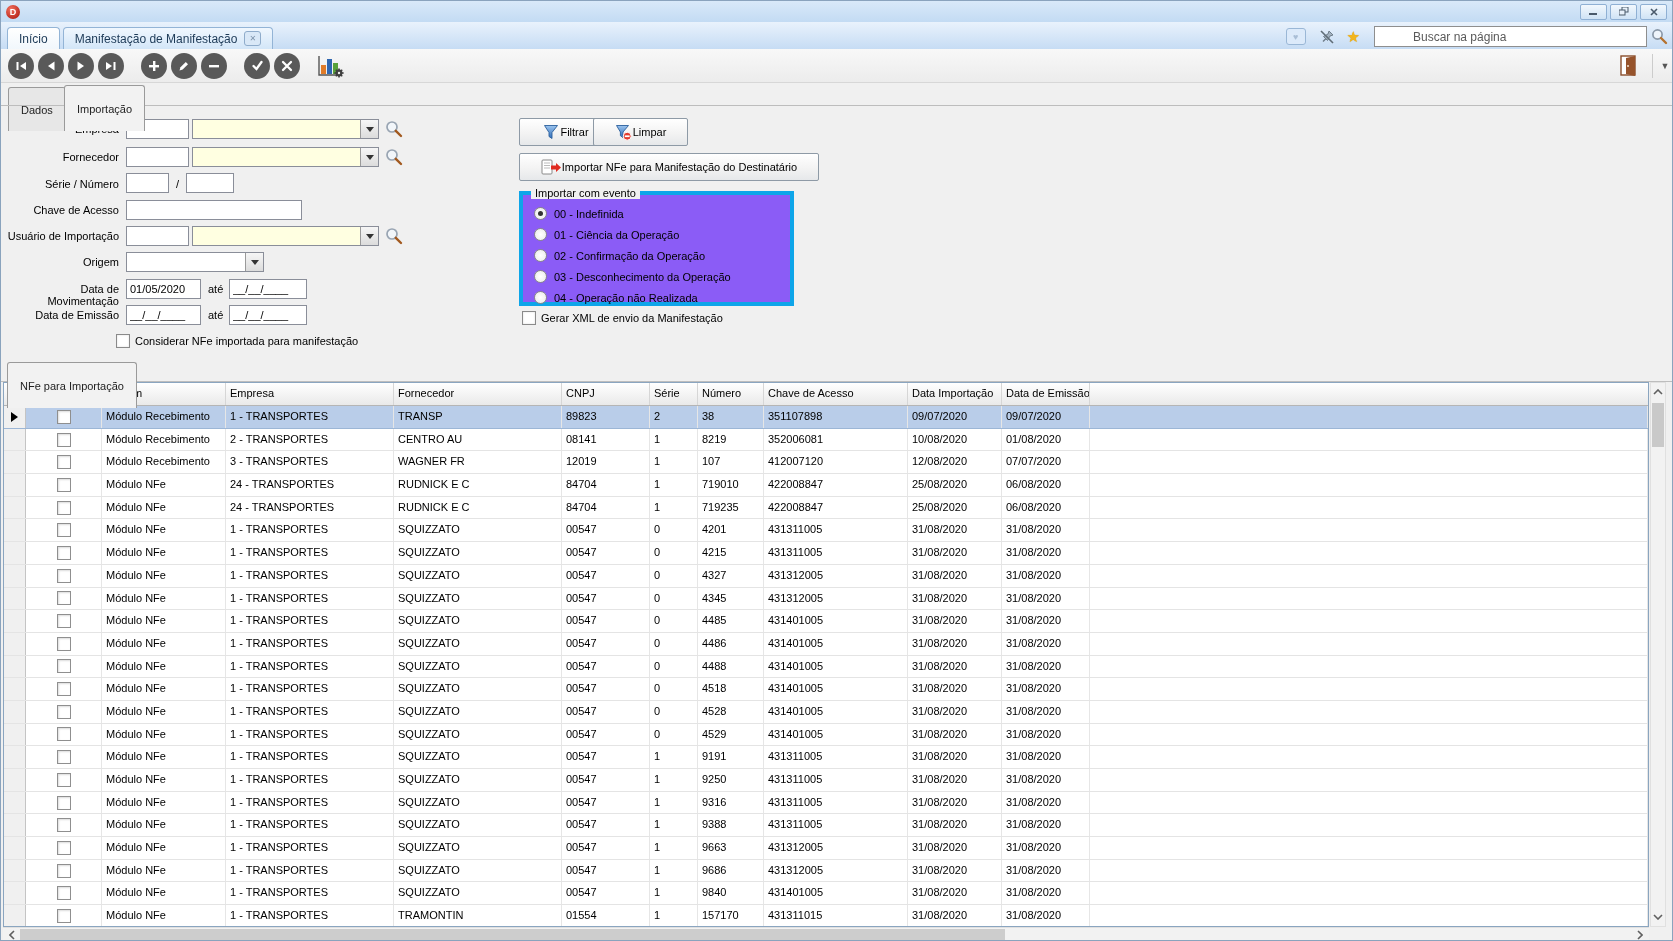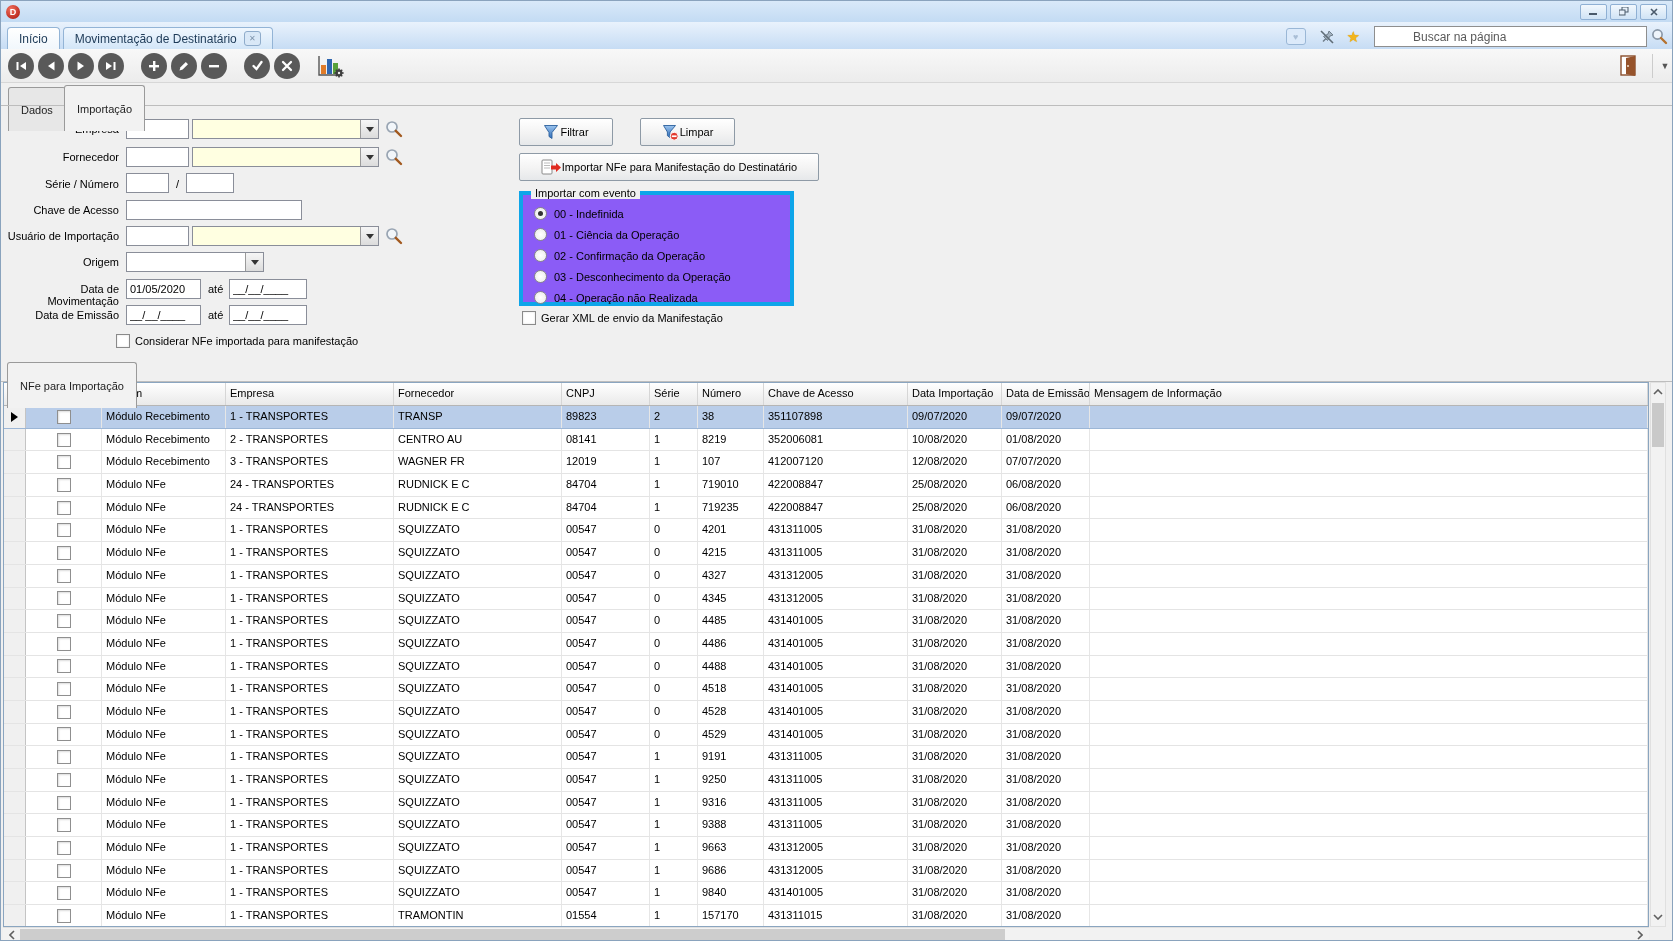--- a/index.html
+++ b/index.html
@@ -117,21 +117,21 @@
         </div>
     </div>
   </div>
 
   <div class="abs tabstrip">
     <div class="doc-tabs">
         <div class="doc-tab">
           <span>Início</span>
         </div>
         <div class="doc-tab active">
-          <span>Movimentação de Destinatário</span>
+          <span>Manifestação de Manifestação</span>
           <span class="tab-close">✕</span>
         </div>
       </div>
     <div class="ts-right">
       <div class="heart-badge">♥</div>
       <svg width="16" height="16" style="margin-left:13px">
         <path d="M10 2 14 6 11 7 8.5 11.5 4.5 7.5 9 5z" fill="#a3b2c0" stroke="#6e7d8a"></path>
         <line x1="4" y1="12.5" x2="7" y2="9.5" stroke="#6e7d8a" stroke-width="1.4"></line>
         <line x1="2" y1="2" x2="14" y2="14" stroke="#5f6c77" stroke-width="1.6"></line>
       </svg>
@@ -303,21 +303,21 @@
           <linearGradient id="fb" x1="0" y1="0" x2="0" y2="1">
             <stop offset="0" stop-color="#9cc4ee"></stop>
             <stop offset="1" stop-color="#2f6db8"></stop>
           </linearGradient>
         </defs>
       <path d="M1.5 1.5h13L9 8.5v6l-3-2v-4z" fill="url(#fb)" stroke="#2a5f9c" stroke-width=".9"></path>
       </svg>
     <span>Filtrar</span>
     </div>
 
-  <div class="btn" style="left:639px;top:117px;width:93px;height:26px">
+  <div class="btn" style="left:592px;top:117px;width:93px;height:26px">
     <svg width="17" height="17">
       <path d="M1.5 1.5h12L8 8v5.5l-2.6-1.8V8z" fill="url(#fb)" stroke="#2a5f9c" stroke-width=".9"></path>
       <circle cx="12.2" cy="12.2" r="4" fill="#e23b2e" stroke="#fff"></circle>
       <rect x="9.8" y="11.4" width="4.8" height="1.7" fill="#fff"></rect>
       </svg>
     <span>Limpar</span>
     </div>
 
   <div class="btn" style="left:518px;top:152px;width:298px;height:26px">
     <svg width="20" height="17">
@@ -368,21 +368,20 @@
         <div class="gh-cell">Todos</div>
         <div class="gh-cell">Origem</div>
         <div class="gh-cell">Empresa</div>
         <div class="gh-cell">Fornecedor</div>
         <div class="gh-cell">CNPJ</div>
         <div class="gh-cell">Série</div>
         <div class="gh-cell">Número</div>
         <div class="gh-cell">Chave de Acesso</div>
         <div class="gh-cell">Data Importação</div>
         <div class="gh-cell">Data de Emissão</div>
-        <div class="gh-cell">Mensagem de Informação</div>
       </div>
     <div>
         <div class="g-row sel">
           <div class="g-cell ind">
             <span class="arr"></span>
           </div>
           <div class="g-cell todos">
             <span class="gcb"></span>
           </div>
           <div class="g-cell">Módulo Recebimento</div>

